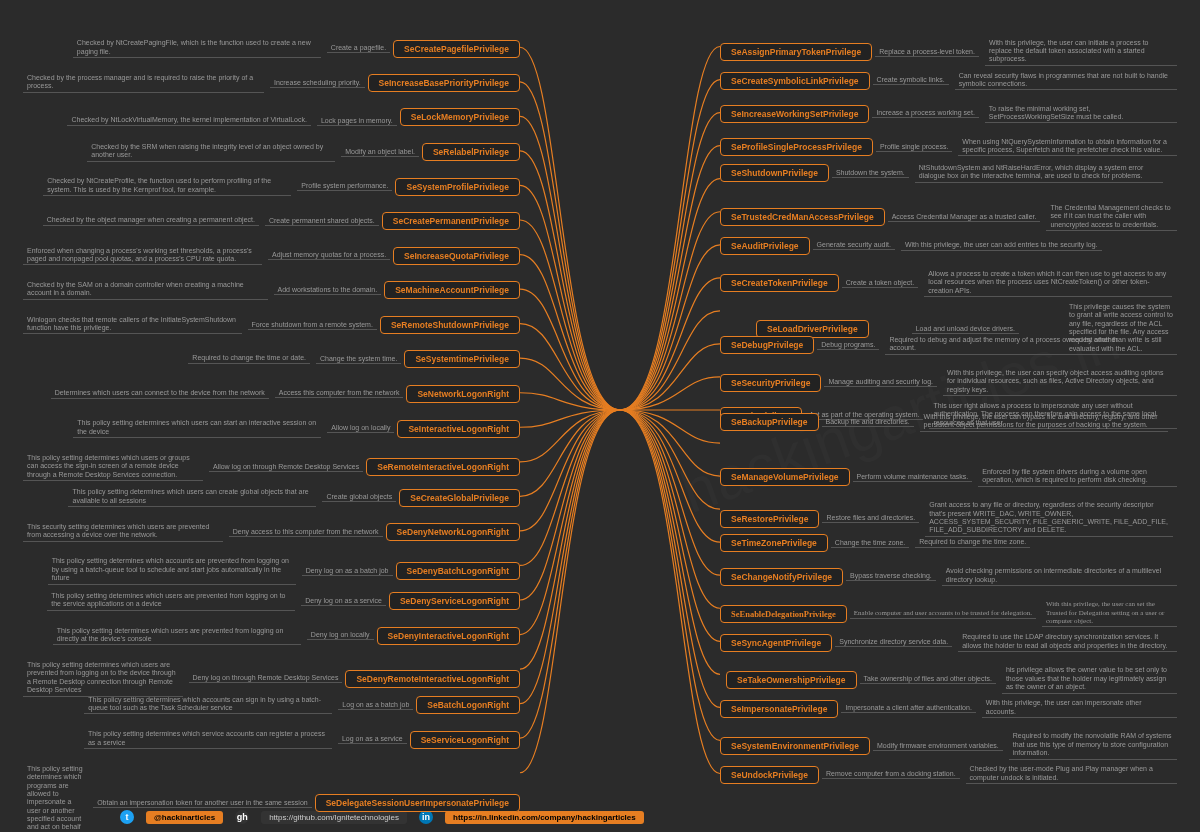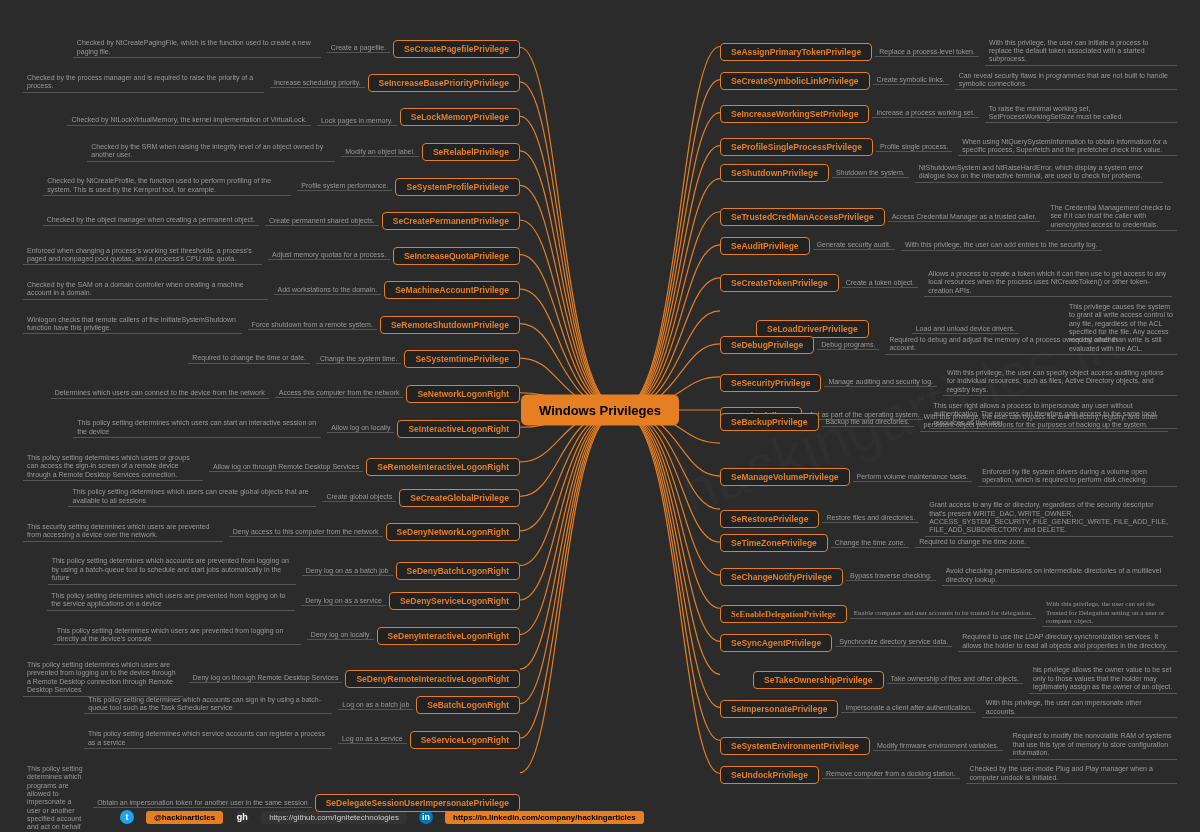--- a/index.html
+++ b/index.html
@@ -162,21 +162,20 @@
       <path d="M 600 390 C 660 390, 660 489.13043478260863, 700 489.13043478260863" stroke="#e67e22" stroke-width="1.2" fill="none"></path>
       <path d="M 600 390 C 660 390, 660 522.1739130434783, 700 522.1739130434783" stroke="#e67e22" stroke-width="1.2" fill="none"></path>
       <path d="M 600 390 C 660 390, 660 555.2173913043478, 700 555.2173913043478" stroke="#e67e22" stroke-width="1.2" fill="none"></path>
       <path d="M 600 390 C 660 390, 660 588.2608695652173, 700 588.2608695652173" stroke="#e67e22" stroke-width="1.2" fill="none"></path>
       <path d="M 600 390 C 660 390, 660 621.3043478260869, 700 621.3043478260869" stroke="#e67e22" stroke-width="1.2" fill="none"></path>
       <path d="M 600 390 C 660 390, 660 654.3478260869565, 700 654.3478260869565" stroke="#e67e22" stroke-width="1.2" fill="none"></path>
       <path d="M 600 390 C 660 390, 660 687.391304347826, 700 687.391304347826" stroke="#e67e22" stroke-width="1.2" fill="none"></path>
       <path d="M 600 390 C 660 390, 660 720.4347826086955, 700 720.4347826086955" stroke="#e67e22" stroke-width="1.2" fill="none"></path>
       <path d="M 600 390 C 660 390, 660 753.4782608695651, 700 753.4782608695651" stroke="#e67e22" stroke-width="1.2" fill="none"></path>
     </svg>
-  <div class="center-node">Windows Privileges</div>
   <div id="branches">
       <div class="branch left" style="top: 19.2727px; right: 660px;">
         <div class="priv-node">SeCreatePagefilePrivilege</div>
         <div class="detail">Create a pagefile.</div>
         <div class="detail2">Checked by NtCreatePagingFile, which is the function used to create a new paging file.</div>
       </div>
       <div class="branch left" style="top: 53.8182px; right: 660px;">
         <div class="priv-node">SeIncreaseBasePriorityPrivilege</div>
         <div class="detail">Increase scheduling priority.</div>
         <div class="detail2">Checked by the process manager and is required to raise the priority of a process.</div>
@@ -369,21 +368,21 @@
       <div class="branch right" style="top: 580.261px; left: 700px; font-family: Liberation Serif, serif;">
         <div class="priv-node">SeEnableDelegationPrivilege</div>
         <div class="detail">Enable computer and user accounts to be trusted for delegation.</div>
         <div class="detail2">With this privilege, the user can set the Trusted for Delegation setting on a user or computer object.</div>
       </div>
       <div class="branch right" style="top: 613.304px; left: 700px;">
         <div class="priv-node">SeSyncAgentPrivilege</div>
         <div class="detail">Synchronize directory service data.</div>
         <div class="detail2">Required to use the LDAP directory synchronization services. It allows the holder to read all objects and properties in the directory.</div>
       </div>
-      <div class="branch right" style="top: 646.348px; left: 700px; padding-left: 33px;">
+      <div class="branch right" style="top: 646.348px; left: 673px; padding-left: 33px;">
         <div class="priv-node">SeTakeOwnershipPrivilege</div>
         <div class="detail">Take ownership of files and other objects.</div>
         <div class="detail2">his privilege allows the owner value to be set only to those values that the holder may legitimately assign as the owner of an object.</div>
       </div>
       <div class="branch right" style="top: 679.391px; left: 700px;">
         <div class="priv-node">SeImpersonatePrivilege</div>
         <div class="detail">Impersonate a client after authentication.</div>
         <div class="detail2">With this privilege, the user can impersonate other accounts.</div>
       </div>
       <div class="branch right" style="top: 712.435px; left: 700px;">

